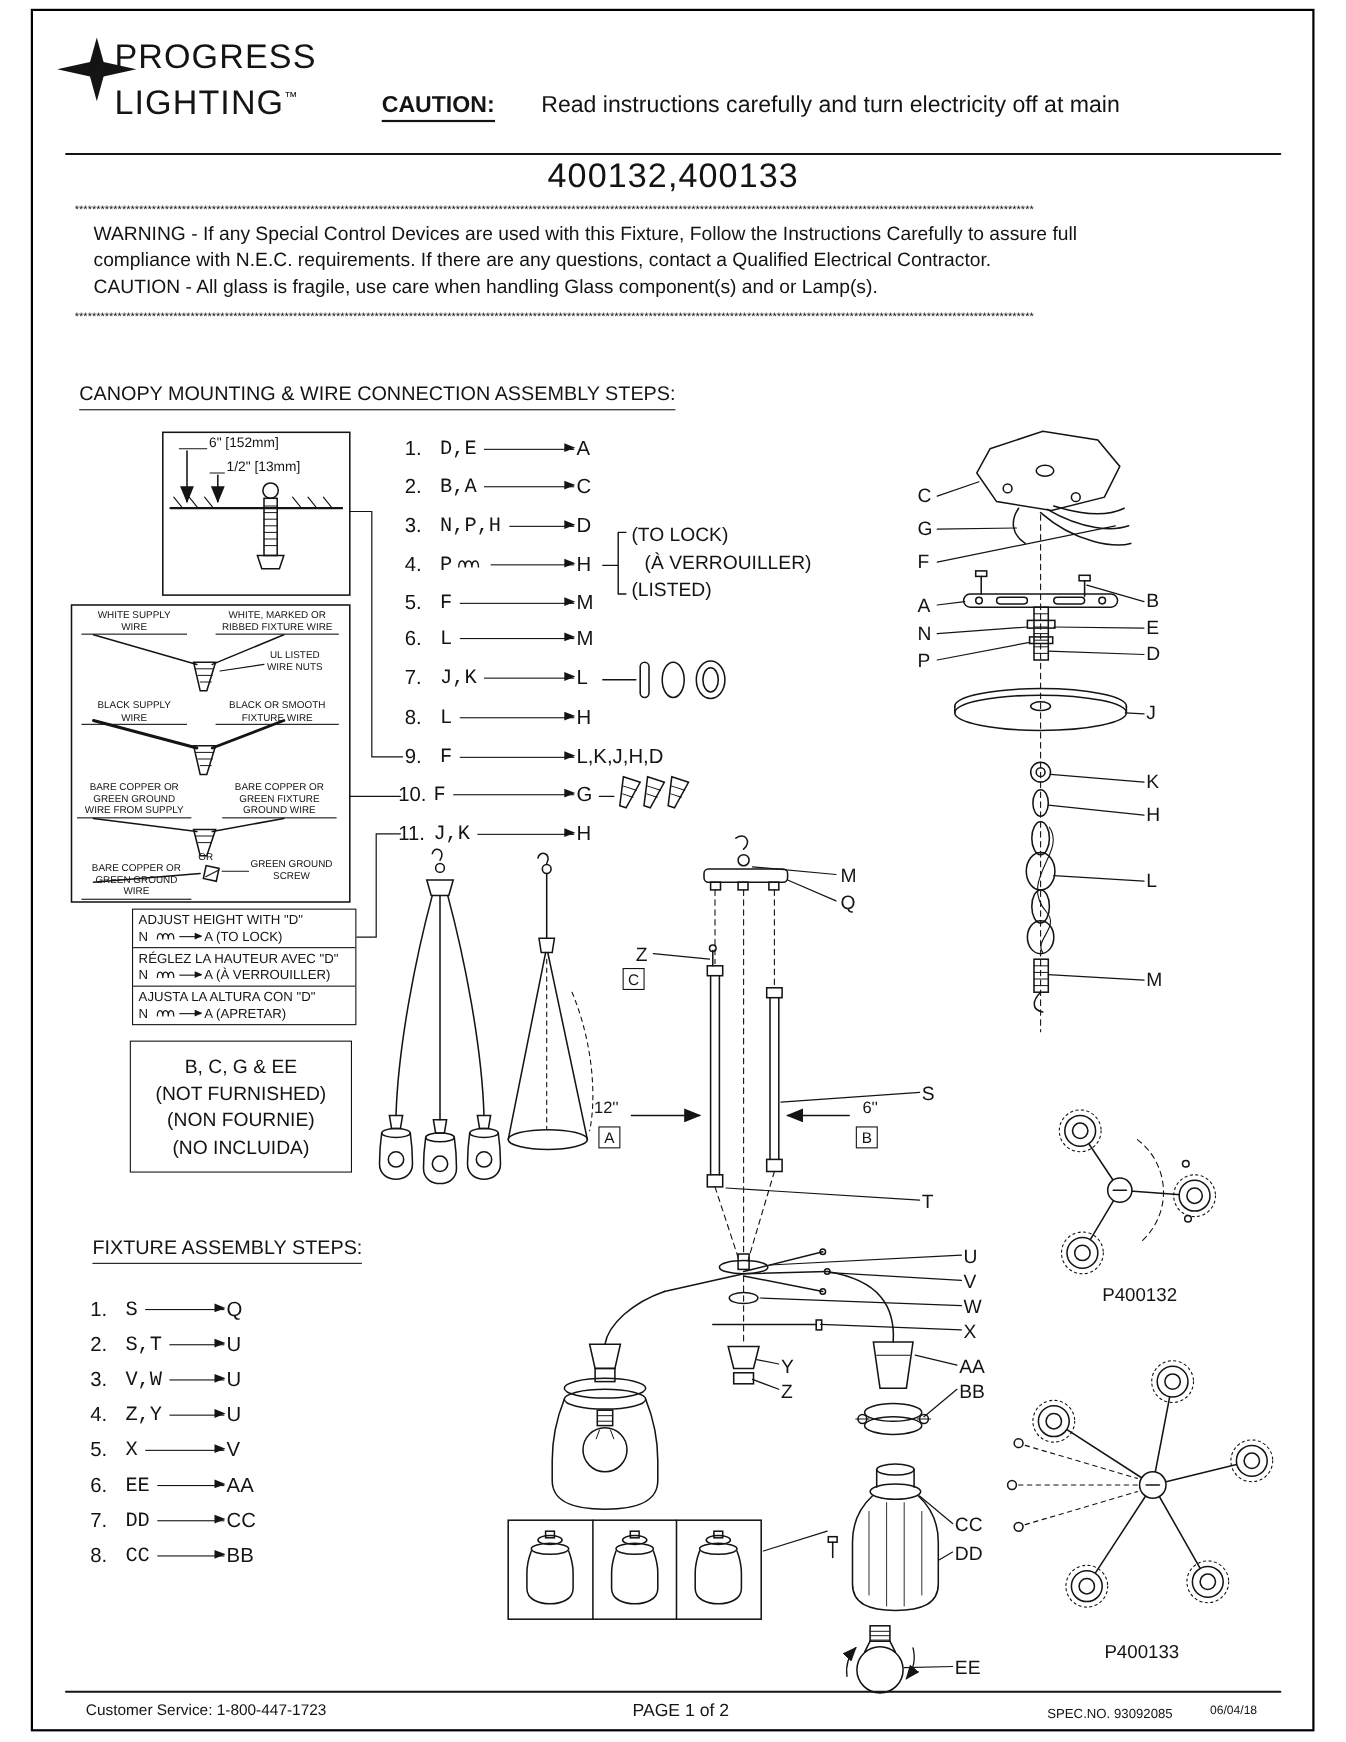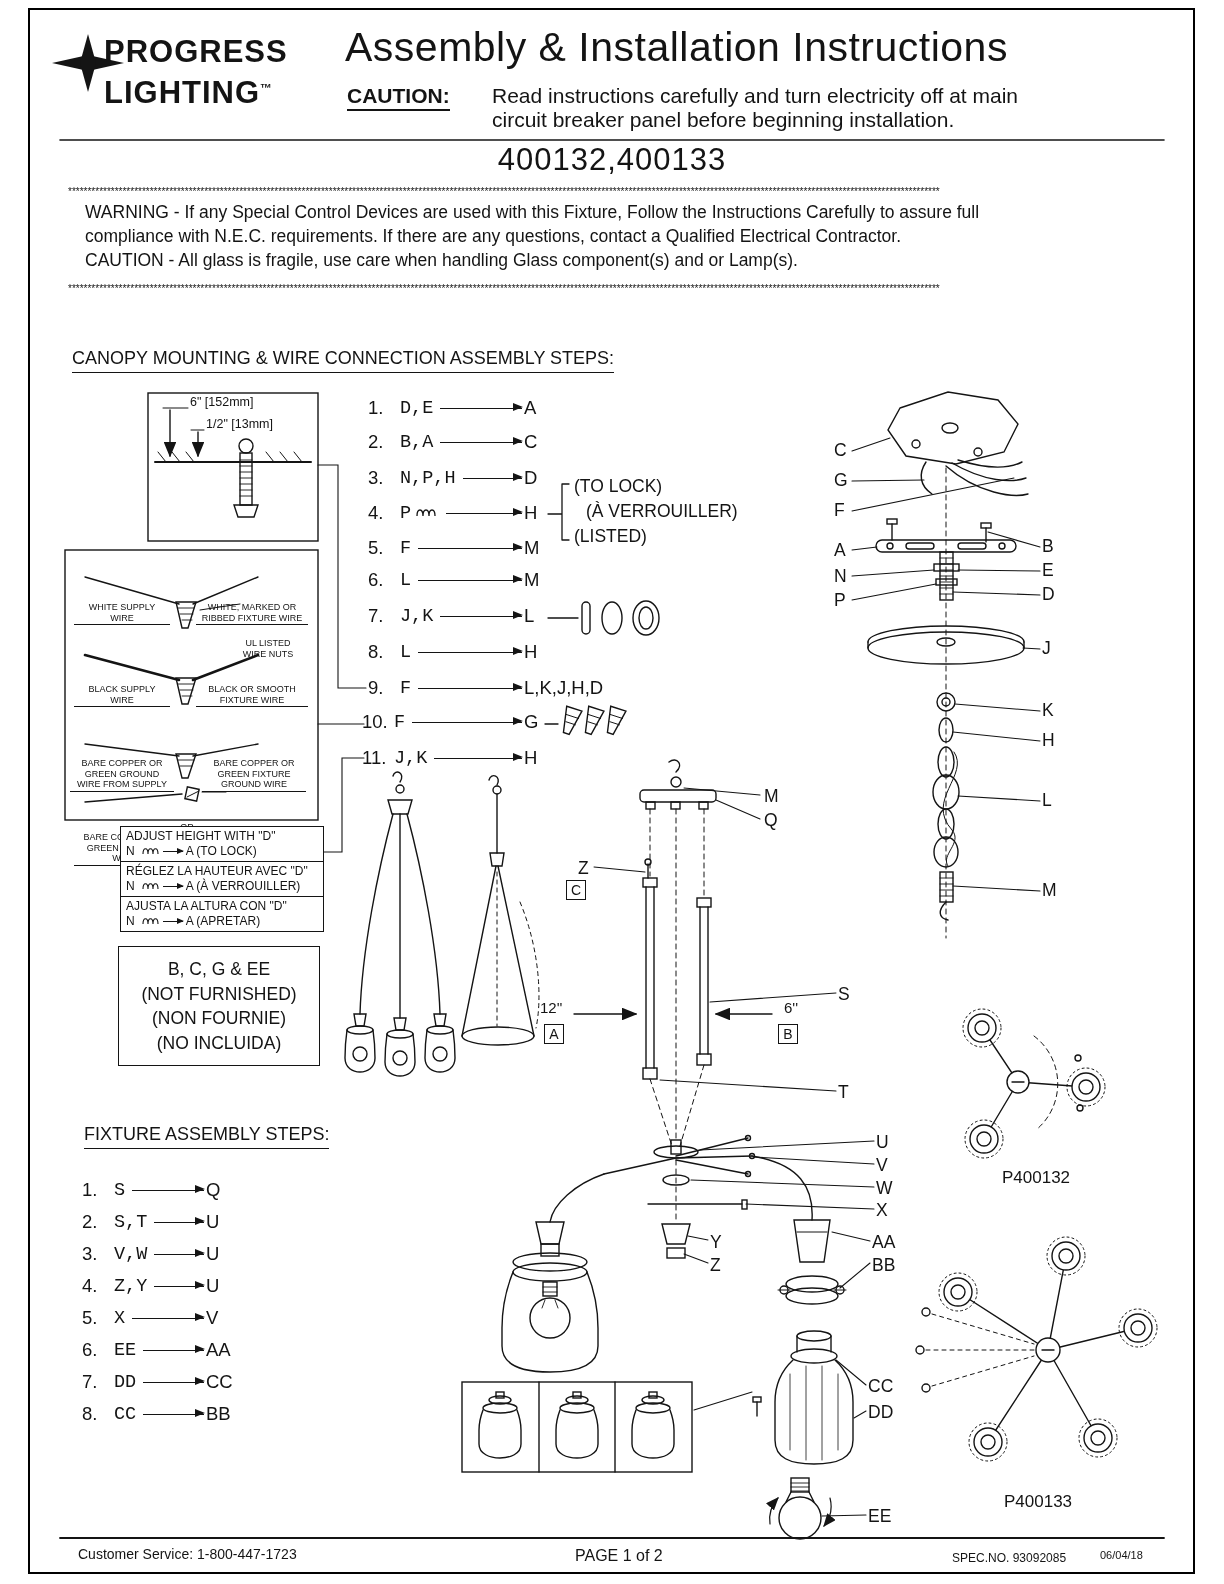--- a/index.html
+++ b/index.html
@@ -1,21 +1,21 @@
 <!DOCTYPE html>
 <html><head>
 <meta charset="utf-8">
 <style>
   * { margin:0; padding:0; box-sizing:border-box; }
   html,body { background:#fff; }
   body { width:1224px; height:1584px; font-family:"Liberation Sans",sans-serif; color:#141414; position:relative; }
   .page { position:absolute; left:0; top:0; width:1224px; height:1584px; overflow:hidden; }
   .frame { position:absolute; left:28px; top:8px; width:1167px; height:1566px; border:2.5px solid #000; }
   svg.art { position:absolute; left:0; top:0; }
-  .brand { position:absolute; left:104px; top:34px; font-size:31px; font-weight:bold; letter-spacing:1px; line-height:36px; }
+  .brand { position:absolute; left:104px; top:34px; font-size:31px; font-weight:normal; letter-spacing:1px; line-height:36px; }
   .brand .tm { font-size:12px; vertical-align:super; }
   .title { position:absolute; left:345px; top:24px; font-size:41px; letter-spacing:0.5px; }
   .caution-label { position:absolute; left:347px; top:84px; font-size:21px; font-weight:bold; border-bottom:2.5px solid #141414; padding-bottom:1px; }
   .caution-text { position:absolute; left:492px; font-size:21px; }
   .models { position:absolute; left:0; top:142px; width:1224px; text-align:center; font-size:31px; letter-spacing:1px; }
   .stars { position:absolute; left:68px; width:1098px; font-size:10px; letter-spacing:0; white-space:nowrap; overflow:hidden; }
   .warn { position:absolute; left:85px; font-size:17.5px; }
   .sec-title { position:absolute; font-size:18px; border-bottom:1.5px solid #141414; padding-bottom:3px; }
   .step { position:absolute; display:flex; align-items:center; font-size:18.5px; height:24px; }
   .sn { width:32px; }
@@ -24,21 +24,21 @@
   .arr::after { content:""; position:absolute; right:-1px; top:-5.2px; width:0; height:0;
                 border-left:10px solid #141414; border-top:4.5px solid transparent; border-bottom:4.5px solid transparent; }
   .st-c { width:116px; white-space:nowrap; }
   .st-f { width:46px; white-space:nowrap; }
   .coil { display:flex; align-items:center; margin-left:4px; }
   .lbl { position:absolute; font-size:17.5px; line-height:1; }
   .dim { position:absolute; font-size:15px; line-height:1; }
   .mdim { position:absolute; font-size:12.5px; line-height:1; }
   .boxed { position:absolute; width:20px; height:20px; border:1.5px solid #141414; font-size:14px;
            display:flex; align-items:center; justify-content:center; background:#fff; }
-  .wl { position:absolute; font-size:9px; line-height:10.5px; text-align:center;margin-top:48px; }
+  .wl { position:absolute; font-size:9px; line-height:10.5px; text-align:center; }
   .wl.u { border-bottom:1px solid #141414; padding-bottom:1px; }
   .adjust { position:absolute; left:120px; top:826px; width:204px; border:1.5px solid #141414; font-size:12px; background:#fff; }
   .a-entry { padding:2px 5px 3px 5px; }
   .a-entry + .a-entry { border-top:1px solid #141414; }
   .a-line { display:flex; align-items:center; gap:3px; margin-top:1px; }
   .sarr { display:inline-block; width:20px; height:0; border-top:1.4px solid #141414; position:relative; }
   .sarr::after { content:""; position:absolute; right:-1px; top:-4px; border-left:7px solid #141414;
                  border-top:3.5px solid transparent; border-bottom:3.5px solid transparent; }
   .nf-box { position:absolute; left:118px; top:946px; width:202px; border:1.5px solid #141414; padding:10px 4px;
             text-align:center; font-size:17.5px; line-height:1.4; }
@@ -331,24 +331,22 @@
                  M708,1240 L688,1236 M708,1263 L684,1254 M870,1241 L832,1232 M870,1263 L840,1288
                  M866,1385 L836,1360 M866,1411 L854,1418 M866,1515 L822,1516"></path>
       </g>
     </g>
   </svg>
 
   <div class="brand">
     <div>PROGRESS</div>
     <div><span>LIGHTING</span><span class="tm">™</span></div>
   </div>
-  <div class="title">Assembly &amp; Installation Instructions</div>
   <div class="caution-label">CAUTION:</div>
   <div class="caution-text" style="top:84px">Read instructions carefully and turn electricity off at main</div>
-  <div class="caution-text" style="top:108px">circuit breaker panel before beginning installation.</div>
 
   <div class="models">400132,400133</div>
 
   <div class="stars" style="top:186px">********************************************************************************************************************************************************************************************************************************</div>
   <div class="warn" style="top:202px">WARNING - If any Special Control Devices are used with this Fixture, Follow the Instructions Carefully to assure full</div>
   <div class="warn" style="top:226px">compliance with N.E.C. requirements. If there are any questions, contact a Qualified Electrical Contractor.</div>
   <div class="warn" style="top:250px">CAUTION - All glass is fragile, use care when handling Glass component(s) and or Lamp(s).</div>
   <div class="stars" style="top:283px">********************************************************************************************************************************************************************************************************************************</div>
 
   <div class="sec-title" style="left:72px;top:348px">CANOPY MOUNTING &amp; WIRE CONNECTION ASSEMBLY STEPS:</div>

